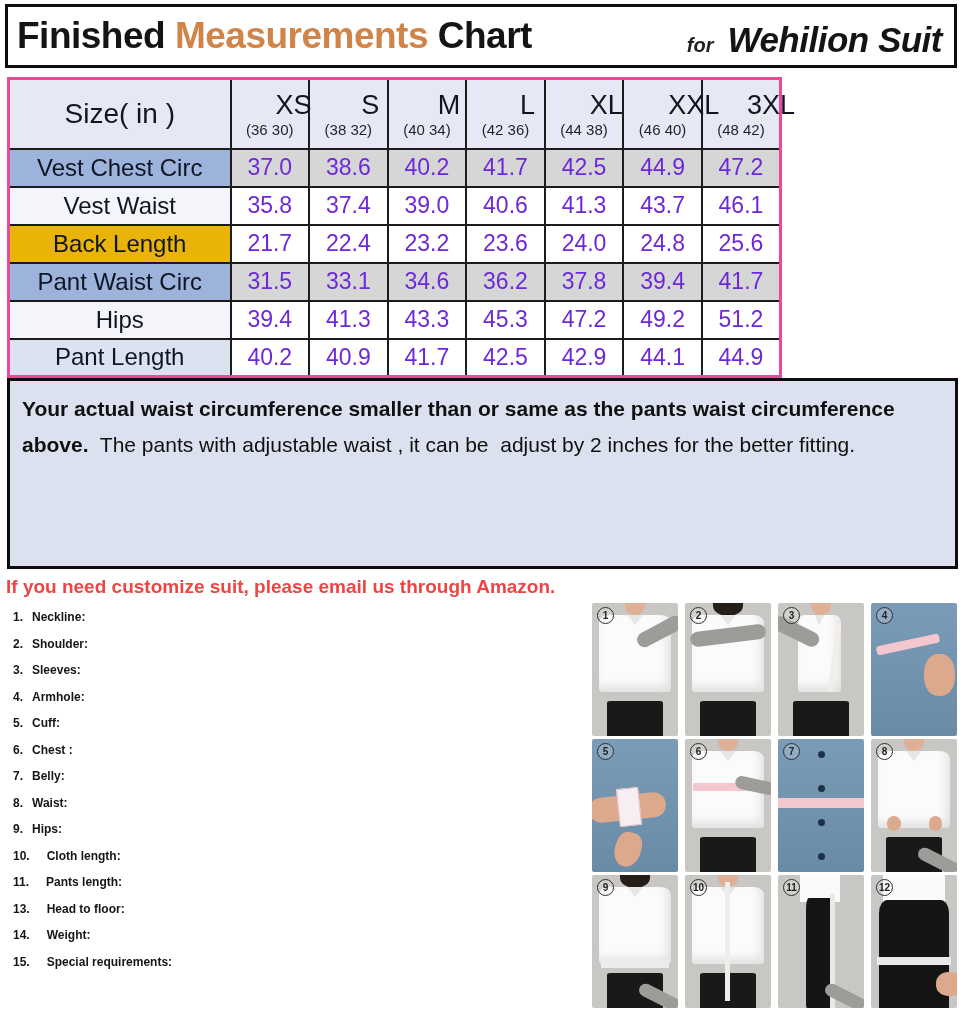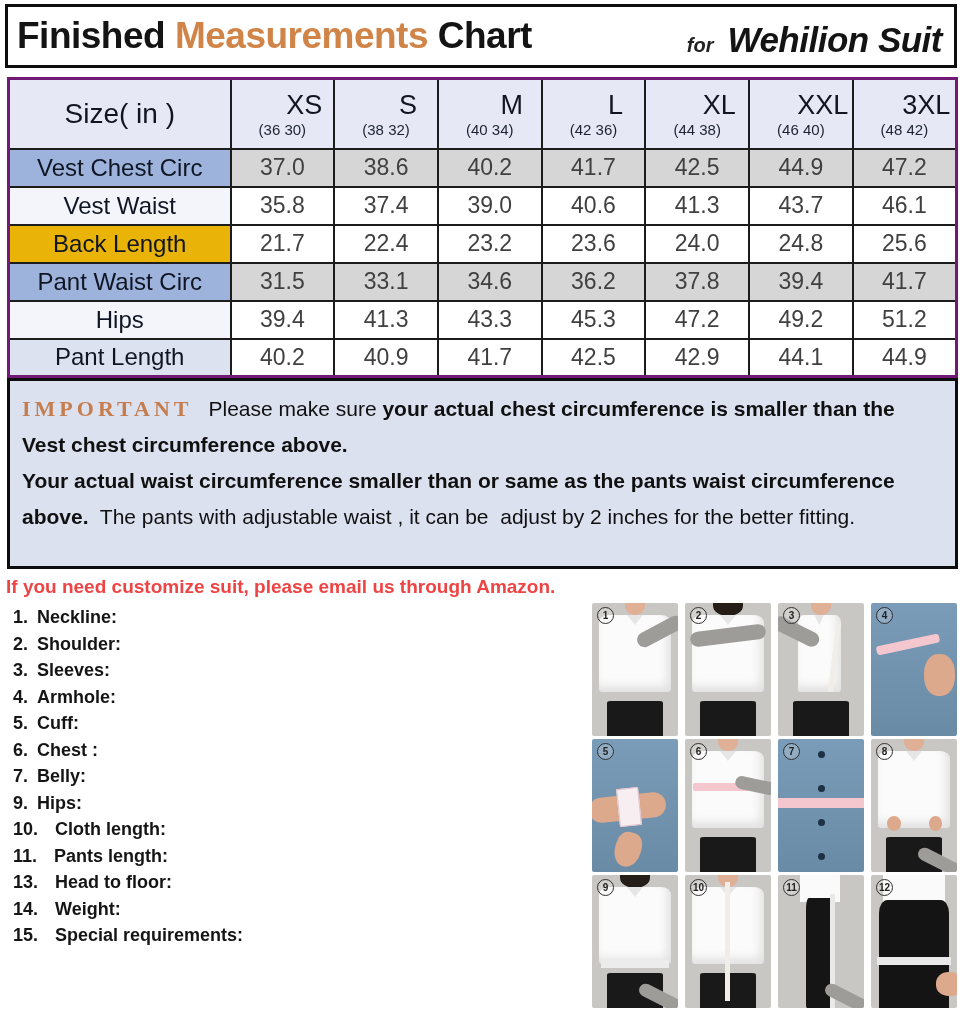--- a/index.html
+++ b/index.html
@@ -13,33 +13,33 @@
     border:3px solid #0d0d0d;box-sizing:border-box;background:#fff;
     display:flex;align-items:center;padding:0 10px 0 9px;
   }
   .title-main{font-size:37px;font-weight:600;letter-spacing:-0.5px;white-space:pre;color:#141414;}
   .title-accent{color:#d08448;}
   .title-right{margin-left:auto;display:flex;align-items:baseline;gap:14px;padding-right:2px;}
   .for-label{font-style:italic;font-size:20px;font-weight:600;color:#222;}
   .brand{font-style:italic;font-weight:700;font-size:35px;letter-spacing:-0.5px;color:#141414;margin-top:8px;}
   
   table.size-table{
-    position:absolute;left:7px;top:77px;width:951px;
-    border-collapse:collapse;border:3px solid #701a75;table-layout:fixed;
+    position:absolute;left:7px;top:77px;width:775px;
+    border-collapse:collapse;border:3px solid #ec4899;table-layout:fixed;
   }
   .size-table th,.size-table td{
     border:2px solid #1c1c1c;text-align:center;vertical-align:middle;
     padding:0;font-weight:400;box-sizing:border-box;
   }
   .size-table thead th{background:#e6e9f5;height:70px;}
   .corner-cell{font-size:28px;color:#10151f;}
   .col-size{font-size:27px;line-height:30px;color:#10151f;display:block;margin-top:3px;padding-left:44px;}
   .col-sub{font-size:15px;line-height:20px;color:#1c2230;display:block;}
   .size-table tbody th{font-size:24px;color:#0f1522;height:38px;}
-  .size-table tbody td{font-size:23px;color:#404040;height:38px;margin-top:30px;}
+  .size-table tbody td{font-size:23px;color:#6d28d9;height:38px;margin-top:30px;}
   tr.row-blue th{background:#9db3dc;}
   tr.row-blue td{background:#d6d6d6;}
   tr.row-light th{background:#f3f5fb;}
   tr.row-light td{background:#ffffff;}
   tr.row-white th{background:#eab308;}
   tr.row-white td{background:#ffffff;}
   tr.row-lavender th{background:#dde2f1;}
   tr.row-lavender td{background:#ffffff;}
   
   .important-box{
@@ -50,21 +50,21 @@
   .imp-p{white-space:pre-wrap;}
   .imp-label{
     font-family:"Liberation Serif",serif;font-weight:700;font-size:22px;
     letter-spacing:4px;color:#c67d4e;margin-right:16px;
   }
   .seg{font-weight:400;}
   .seg.b{font-weight:700;}
   
   .customize-note{position:absolute;left:6px;top:576px;font-size:19px;font-weight:600;color:#ef4444;}
   .measure-list{position:absolute;left:13px;top:604px;width:560px;list-style:none;margin:0;padding:0;}
-  .measure-list li{font-size:18px;font-weight:600;color:#151515;line-height:26.5px;}
+  .measure-list li{font-size:12px;font-weight:600;color:#151515;line-height:26.5px;}
   .measure-list .num{display:inline-block;margin-right:9px;}
   .measure-list .num.wide{margin-right:17px;}
   
   .photo-grid{
     position:absolute;left:592px;top:603px;width:373px;
     display:grid;grid-template-columns:repeat(4,86px);grid-auto-rows:133px;gap:3px 7px;
   }
   .photo{position:relative;background:#c9c7c4;overflow:hidden;border-radius:2px;}
   .photo.bgblue{background:linear-gradient(180deg,#7b9cb8,#6a8ba6);}
   .pnum{
@@ -222,34 +222,34 @@
         <td>41.7</td>
         <td>42.5</td>
         <td>42.9</td>
         <td>44.1</td>
         <td>44.9</td>
       </tr>
     </tbody>
 </table>
 
 <div class="important-box">
-    <div class="imp-p"><span class="imp-label">IMPORTANT</span><span class="seg">Please make sure </span><span class="seg b">your actual chest circumference is smaller than the Vest chest circumference above.</span></div>
     <div class="imp-p"><span class="seg b">Your actual waist circumference smaller than or same as the pants waist circumference above.</span><span class="seg">  The pants with adjustable waist , it can be  adjust by 2 inches for the better fitting.</span></div>
   </div>
 
 <div class="customize-note">If you need customize suit, please email us through Amazon.</div>
 
 <ul class="measure-list">
     <li><span class="num">1.</span><span>Neckline:</span></li>
     <li><span class="num">2.</span><span>Shoulder:</span></li>
     <li><span class="num">3.</span><span>Sleeves:</span></li>
     <li><span class="num">4.</span><span>Armhole:</span></li>
     <li><span class="num">5.</span><span>Cuff:</span></li>
     <li><span class="num">6.</span><span>Chest :</span></li>
     <li><span class="num">7.</span><span>Belly:</span></li>
+    <li><span class="num">8.</span><span>Waist:</span></li>
     <li><span class="num">9.</span><span>Hips:</span></li>
     <li><span class="num wide">10.</span><span>Cloth length:</span></li>
     <li><span class="num wide">11.</span><span>Pants length:</span></li>
     <li><span class="num wide">13.</span><span>Head to floor:</span></li>
     <li><span class="num wide">14.</span><span>Weight:</span></li>
     <li><span class="num wide">15.</span><span>Special requirements:</span></li>
   </ul>
 
 <div class="photo-grid">
     <div class="photo">

